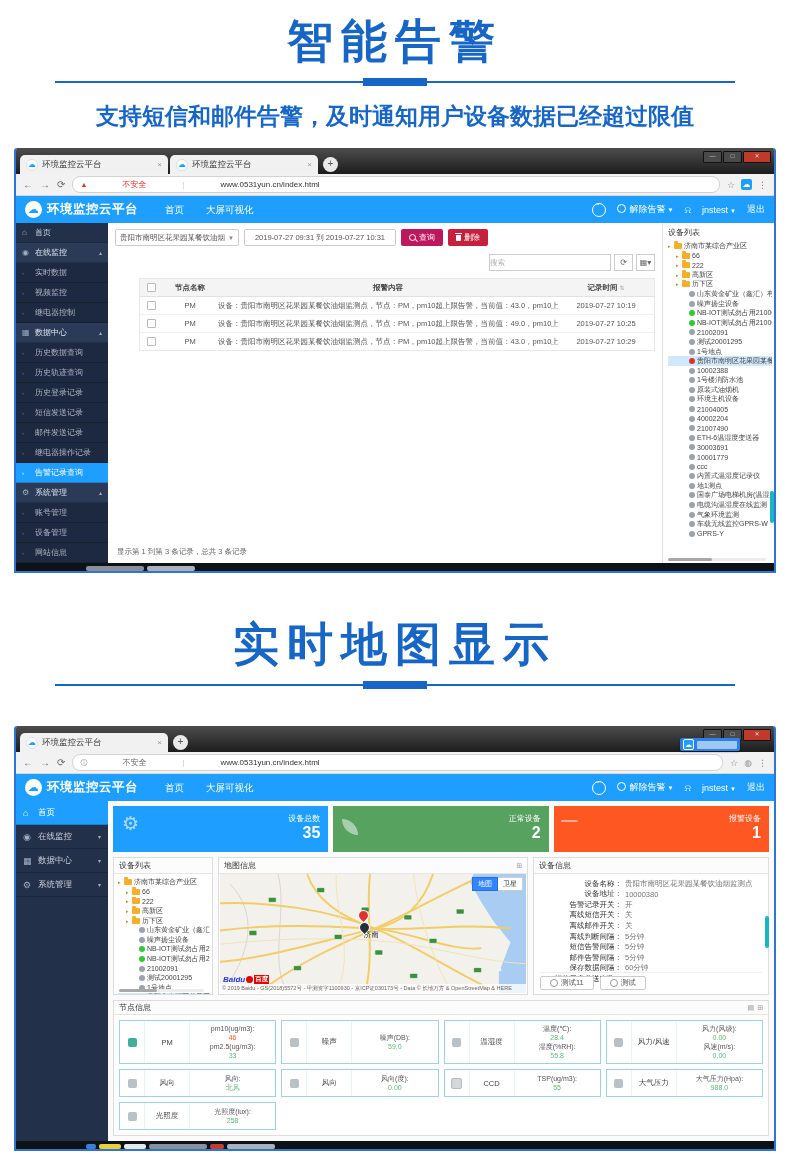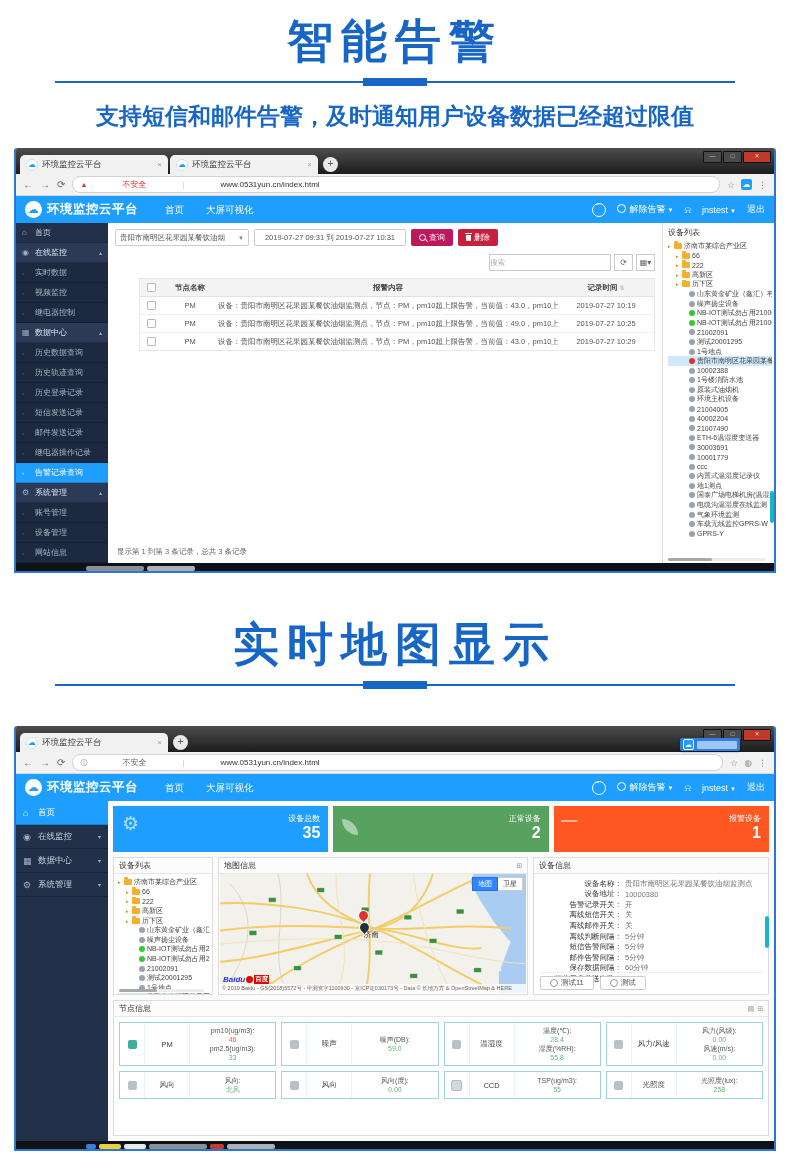--- a/index.html
+++ b/index.html
@@ -84,21 +84,21 @@
   .sb2 .row .icon{width:11px;margin-right:4px;font-size:9px;color:#9fb0c4;}
   .sb2 .active{background:#1E9FFF;color:#fff;}
   .sb2 .active .icon{color:#fff;}
   .sb2 .arrow{margin-left:auto;font-size:6px;display:none;color:#9fb0c4;}
   .sb2 .sec2row .arrow{display:block;}
   .sb2 .arrow::before{content:"▾";}
 
   
   .main1{flex:1;background:#fff;padding:6px 7px;position:relative;min-width:0;}
   .frow{display:flex;gap:5px;align-items:center;}
-  .fselect{width:134px;height:17px;border:1px solid #ccc;border-radius:2px;font-size:7.5px;color:#555;display:flex;align-items:center;padding:0 4px;box-sizing:border-box;}
+  .fselect{width:124px;height:17px;border:1px solid #ccc;border-radius:2px;font-size:7.5px;color:#555;display:flex;align-items:center;padding:0 4px;box-sizing:border-box;}
   .fselect .txt{flex:1;white-space:nowrap;overflow:hidden;}
   .fselect .scar{font-size:6px;color:#888;margin-left:2px;}
   .dinput{width:152px;height:17px;border:1px solid #ccc;border-radius:2px;font-size:7.5px;color:#555;display:flex;align-items:center;justify-content:center;box-sizing:border-box;white-space:nowrap;}
   .btn{height:17px;border-radius:2px;font-size:8px;color:#fff;display:flex;align-items:center;padding:0 8px;gap:3px;}
   .btn-q{background:#be185d;}
   .btn-d{background:#C5203E;}
   .mag{width:5px;height:5px;border:1px solid #fff;border-radius:50%;position:relative;display:inline-block;}
   .mag::after{content:"";position:absolute;width:3px;height:1px;background:#fff;right:-3px;bottom:-1px;transform:rotate(45deg);}
   .trash{width:5px;height:6px;background:#fff;border-radius:0 0 1px 1px;position:relative;display:inline-block;}
   .trash::before{content:"";position:absolute;top:-2px;left:-1px;width:7px;height:1px;background:#fff;}
@@ -1049,20 +1049,32 @@
                 </div>
                 <div class="cname">CCD</div>
                 <div class="cvals">
                   <span class="vl">TSP(ug/m3):</span>
                   <span class="vv">55</span>
                   <span class="vl"></span>
                   <span class="vv"></span>
                 </div>
               </div>
 
+              <div class="card">
+                <div class="cic">
+                  <span></span>
+                </div>
+                <div class="cname">大气压力</div>
+                <div class="cvals">
+                  <span class="vl">大气压力(Hpa):</span>
+                  <span class="vv">988.0</span>
+                  <span class="vl"></span>
+                  <span class="vv"></span>
+                </div>
+              </div>
 
               <div class="card">
                 <div class="cic">
                   <span></span>
                 </div>
                 <div class="cname">光照度</div>
                 <div class="cvals">
                   <span class="vl">光照度(lux):</span>
                   <span class="vv">258</span>
                   <span class="vl"></span>

